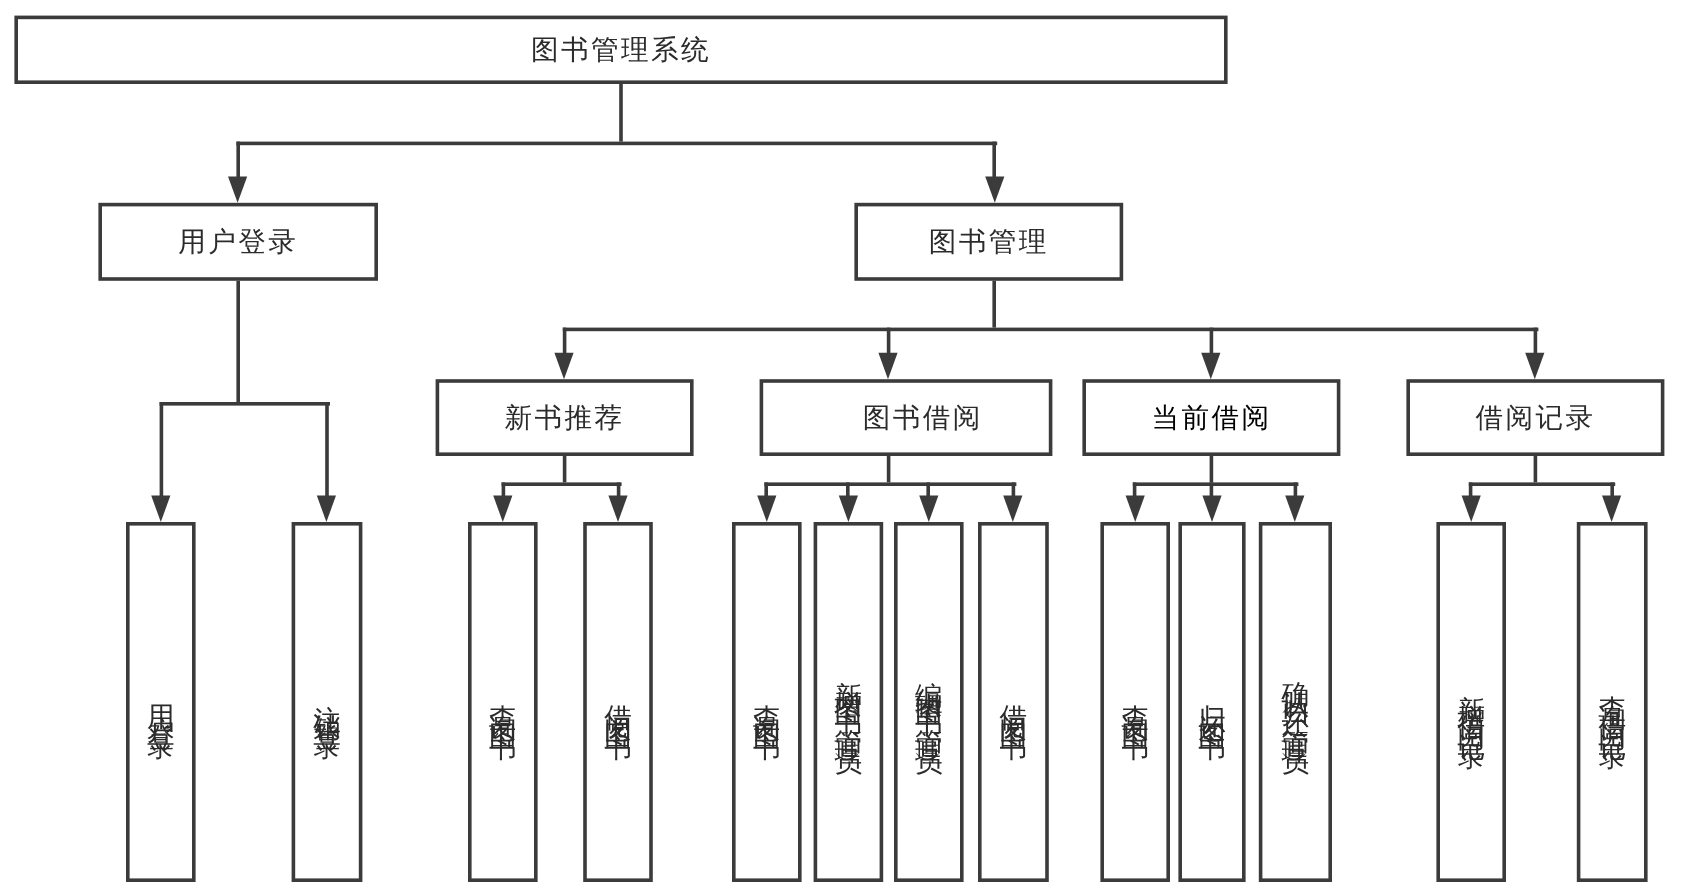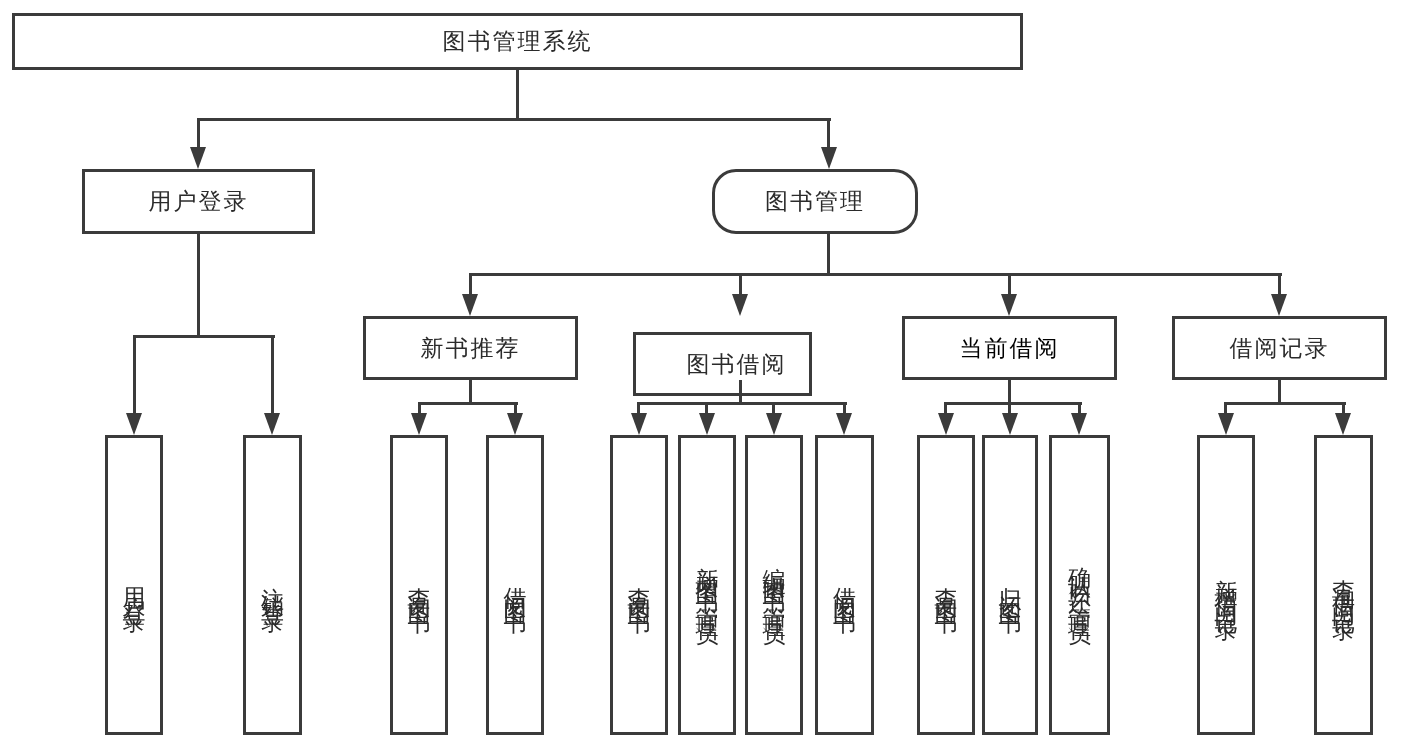--- a/index.html
+++ b/index.html
@@ -55,28 +55,28 @@
 
 <div id="canvas" style="background: rgb(255, 255, 255);">
 
   <div class="node" style="left: 12px; top: 13px; width: 1011px; height: 57px; border-color: rgb(59, 59, 59); color: rgb(43, 43, 43);">
     <span class="hlabel">图书管理系统</span>
   </div>
 
   <div class="node" style="left: 82px; top: 169px; width: 233px; height: 65px; border-color: rgb(59, 59, 59); color: rgb(43, 43, 43);">
     <span class="hlabel">用户登录</span>
   </div>
-  <div class="node" style="left: 712px; top: 169px; width: 206px; height: 65px; border-color: rgb(59, 59, 59); color: rgb(43, 43, 43); border-radius: 24px;">
+  <div class="node" style="left: 712px; top: 169px; width: 224px; height: 65px; border-color: rgb(59, 59, 59); color: rgb(43, 43, 43);">
     <span class="hlabel">图书管理</span>
   </div>
 
   <div class="node" style="left: 363px; top: 316px; width: 215px; height: 64px; border-color: rgb(59, 59, 59); color: rgb(43, 43, 43);">
     <span class="hlabel">新书推荐</span>
   </div>
-  <div class="node" style="left: 633px; top: 332px; width: 179px; height: 64px; border-color: rgb(59, 59, 59); color: rgb(43, 43, 43); padding-left: 28px;">
+  <div class="node" style="left: 633px; top: 316px; width: 244px; height: 64px; border-color: rgb(59, 59, 59); color: rgb(43, 43, 43); padding-left: 28px;">
     <span class="hlabel">图书借阅</span>
   </div>
   <div class="node" style="left: 902px; top: 316px; width: 215px; height: 64px; border-color: rgb(59, 59, 59); color: #000000;">
     <span class="hlabel">当前借阅</span>
   </div>
   <div class="node" style="left: 1172px; top: 316px; width: 215px; height: 64px; border-color: rgb(59, 59, 59); color: rgb(43, 43, 43);">
     <span class="hlabel">借阅记录</span>
   </div>
 
   <div class="node" style="left: 105px; top: 435px; width: 58px; height: 300px; border-color: rgb(59, 59, 59); color: rgb(43, 43, 43);">

